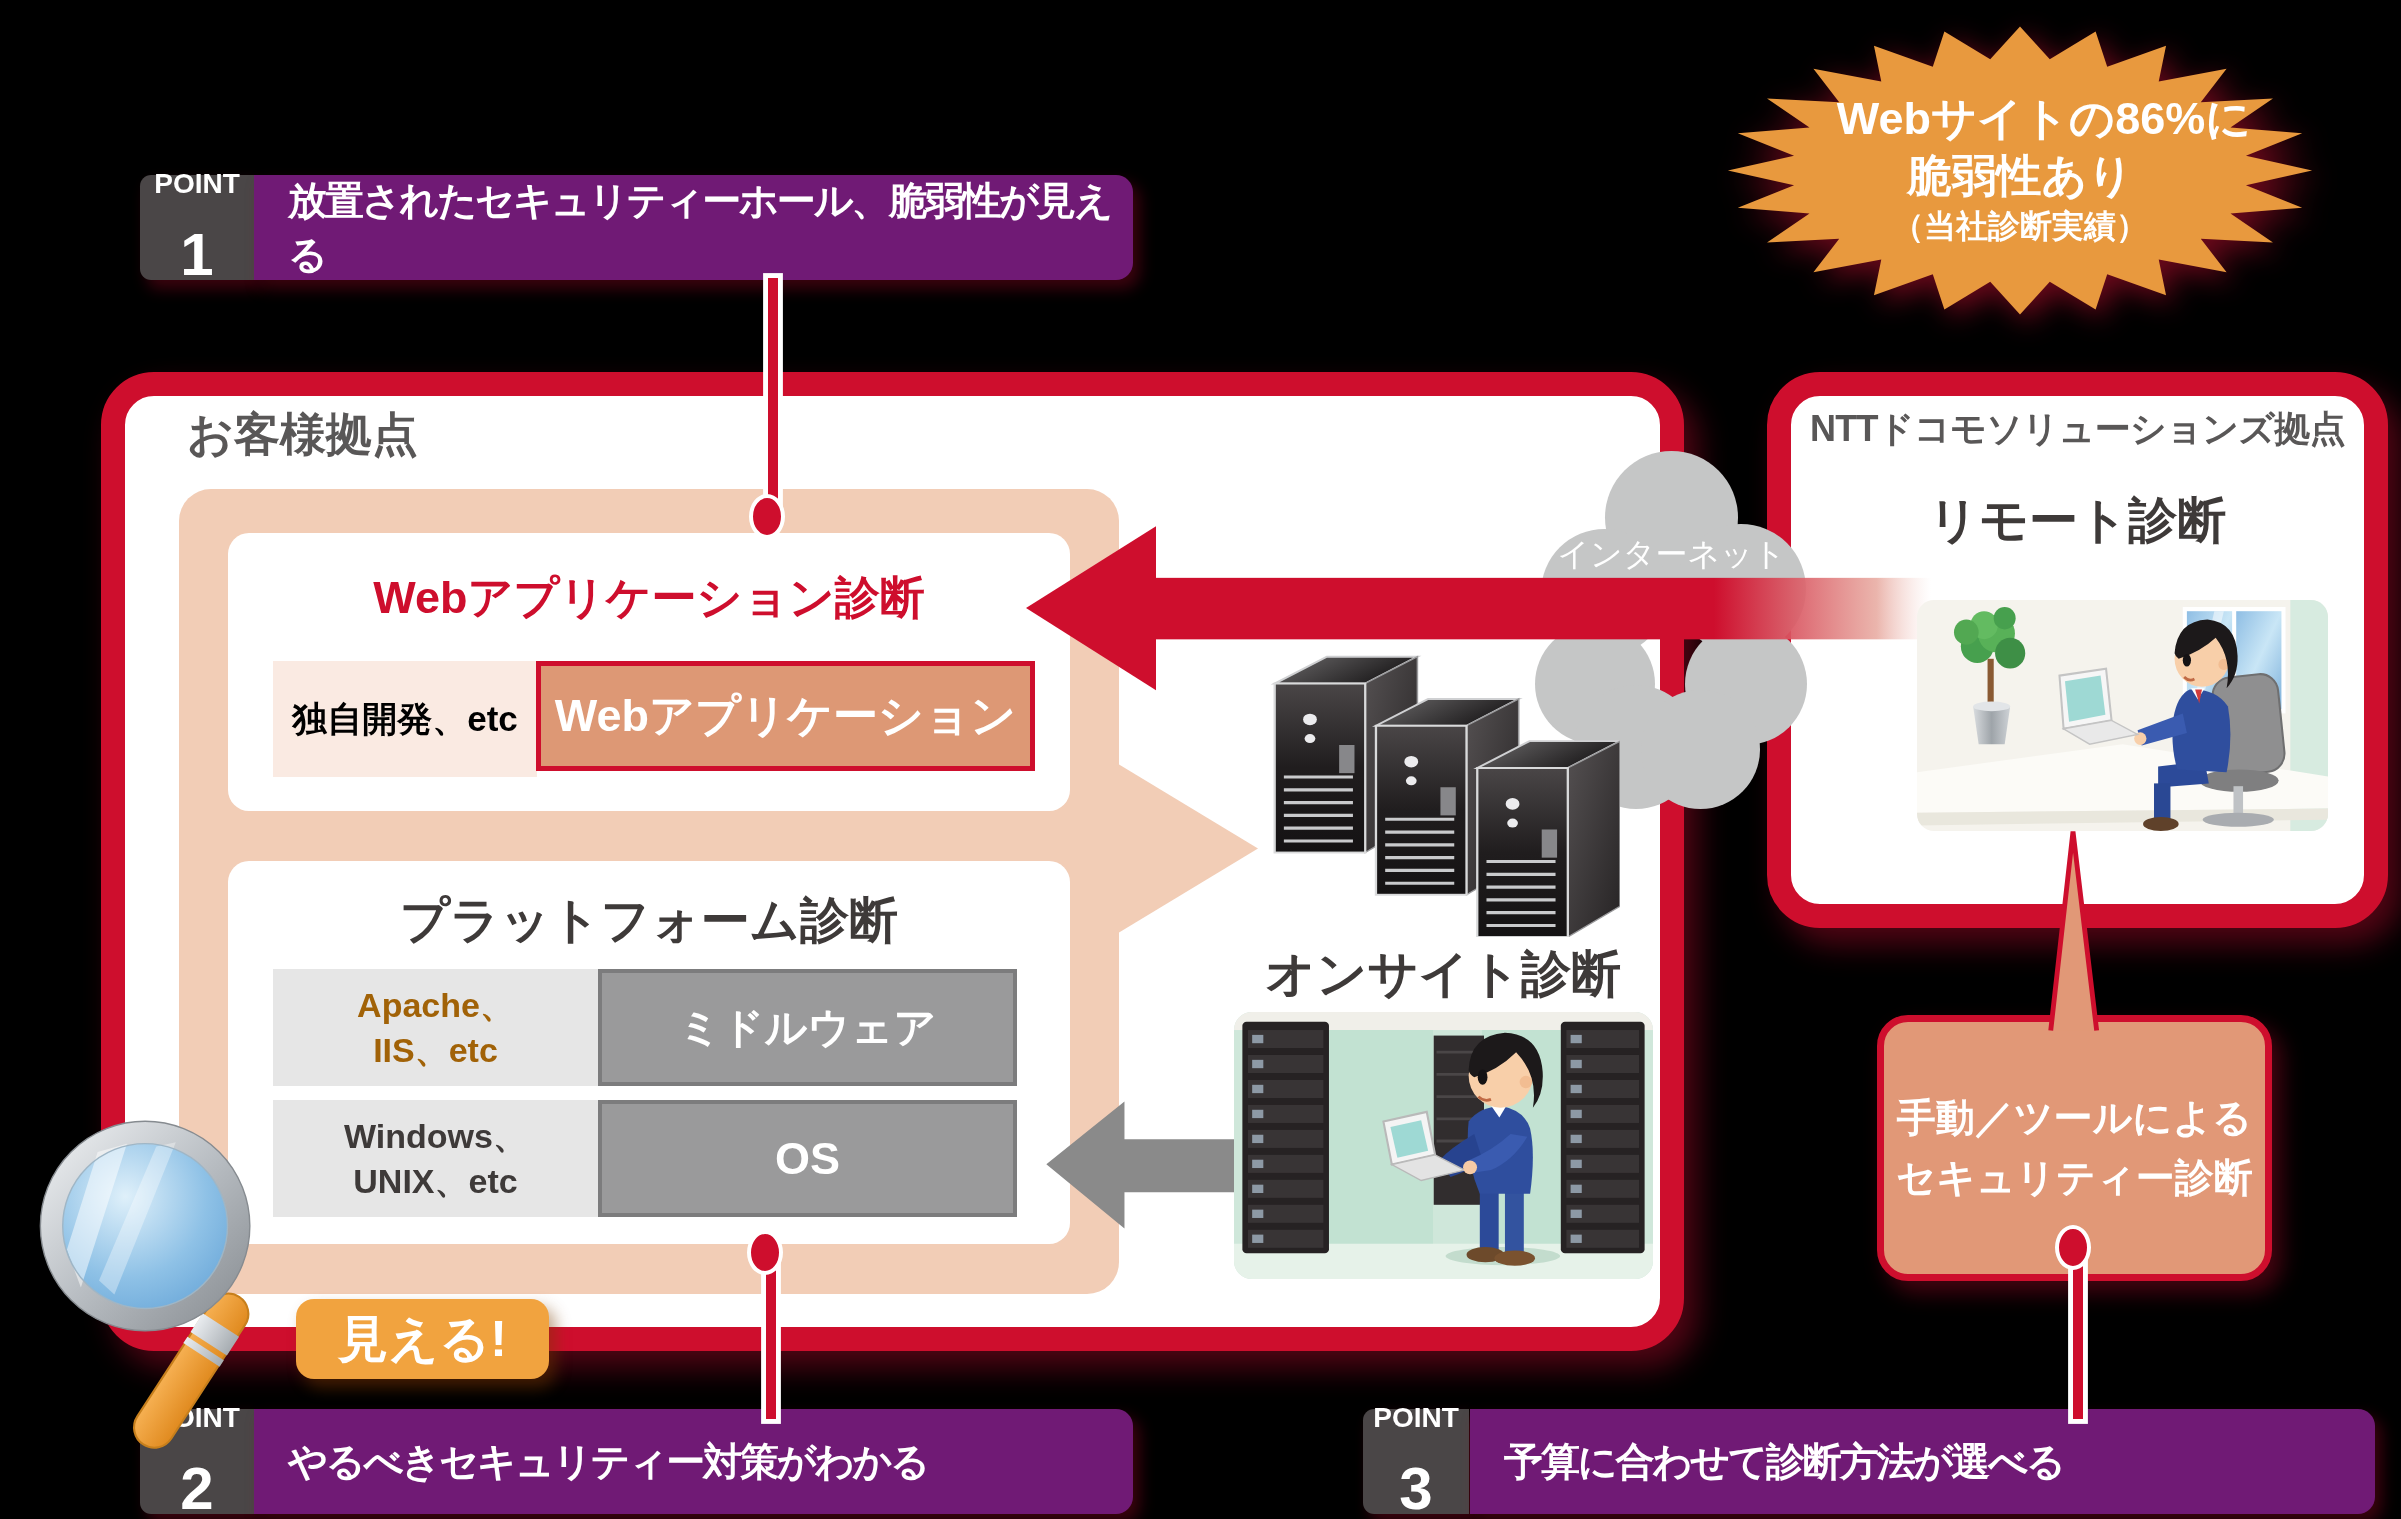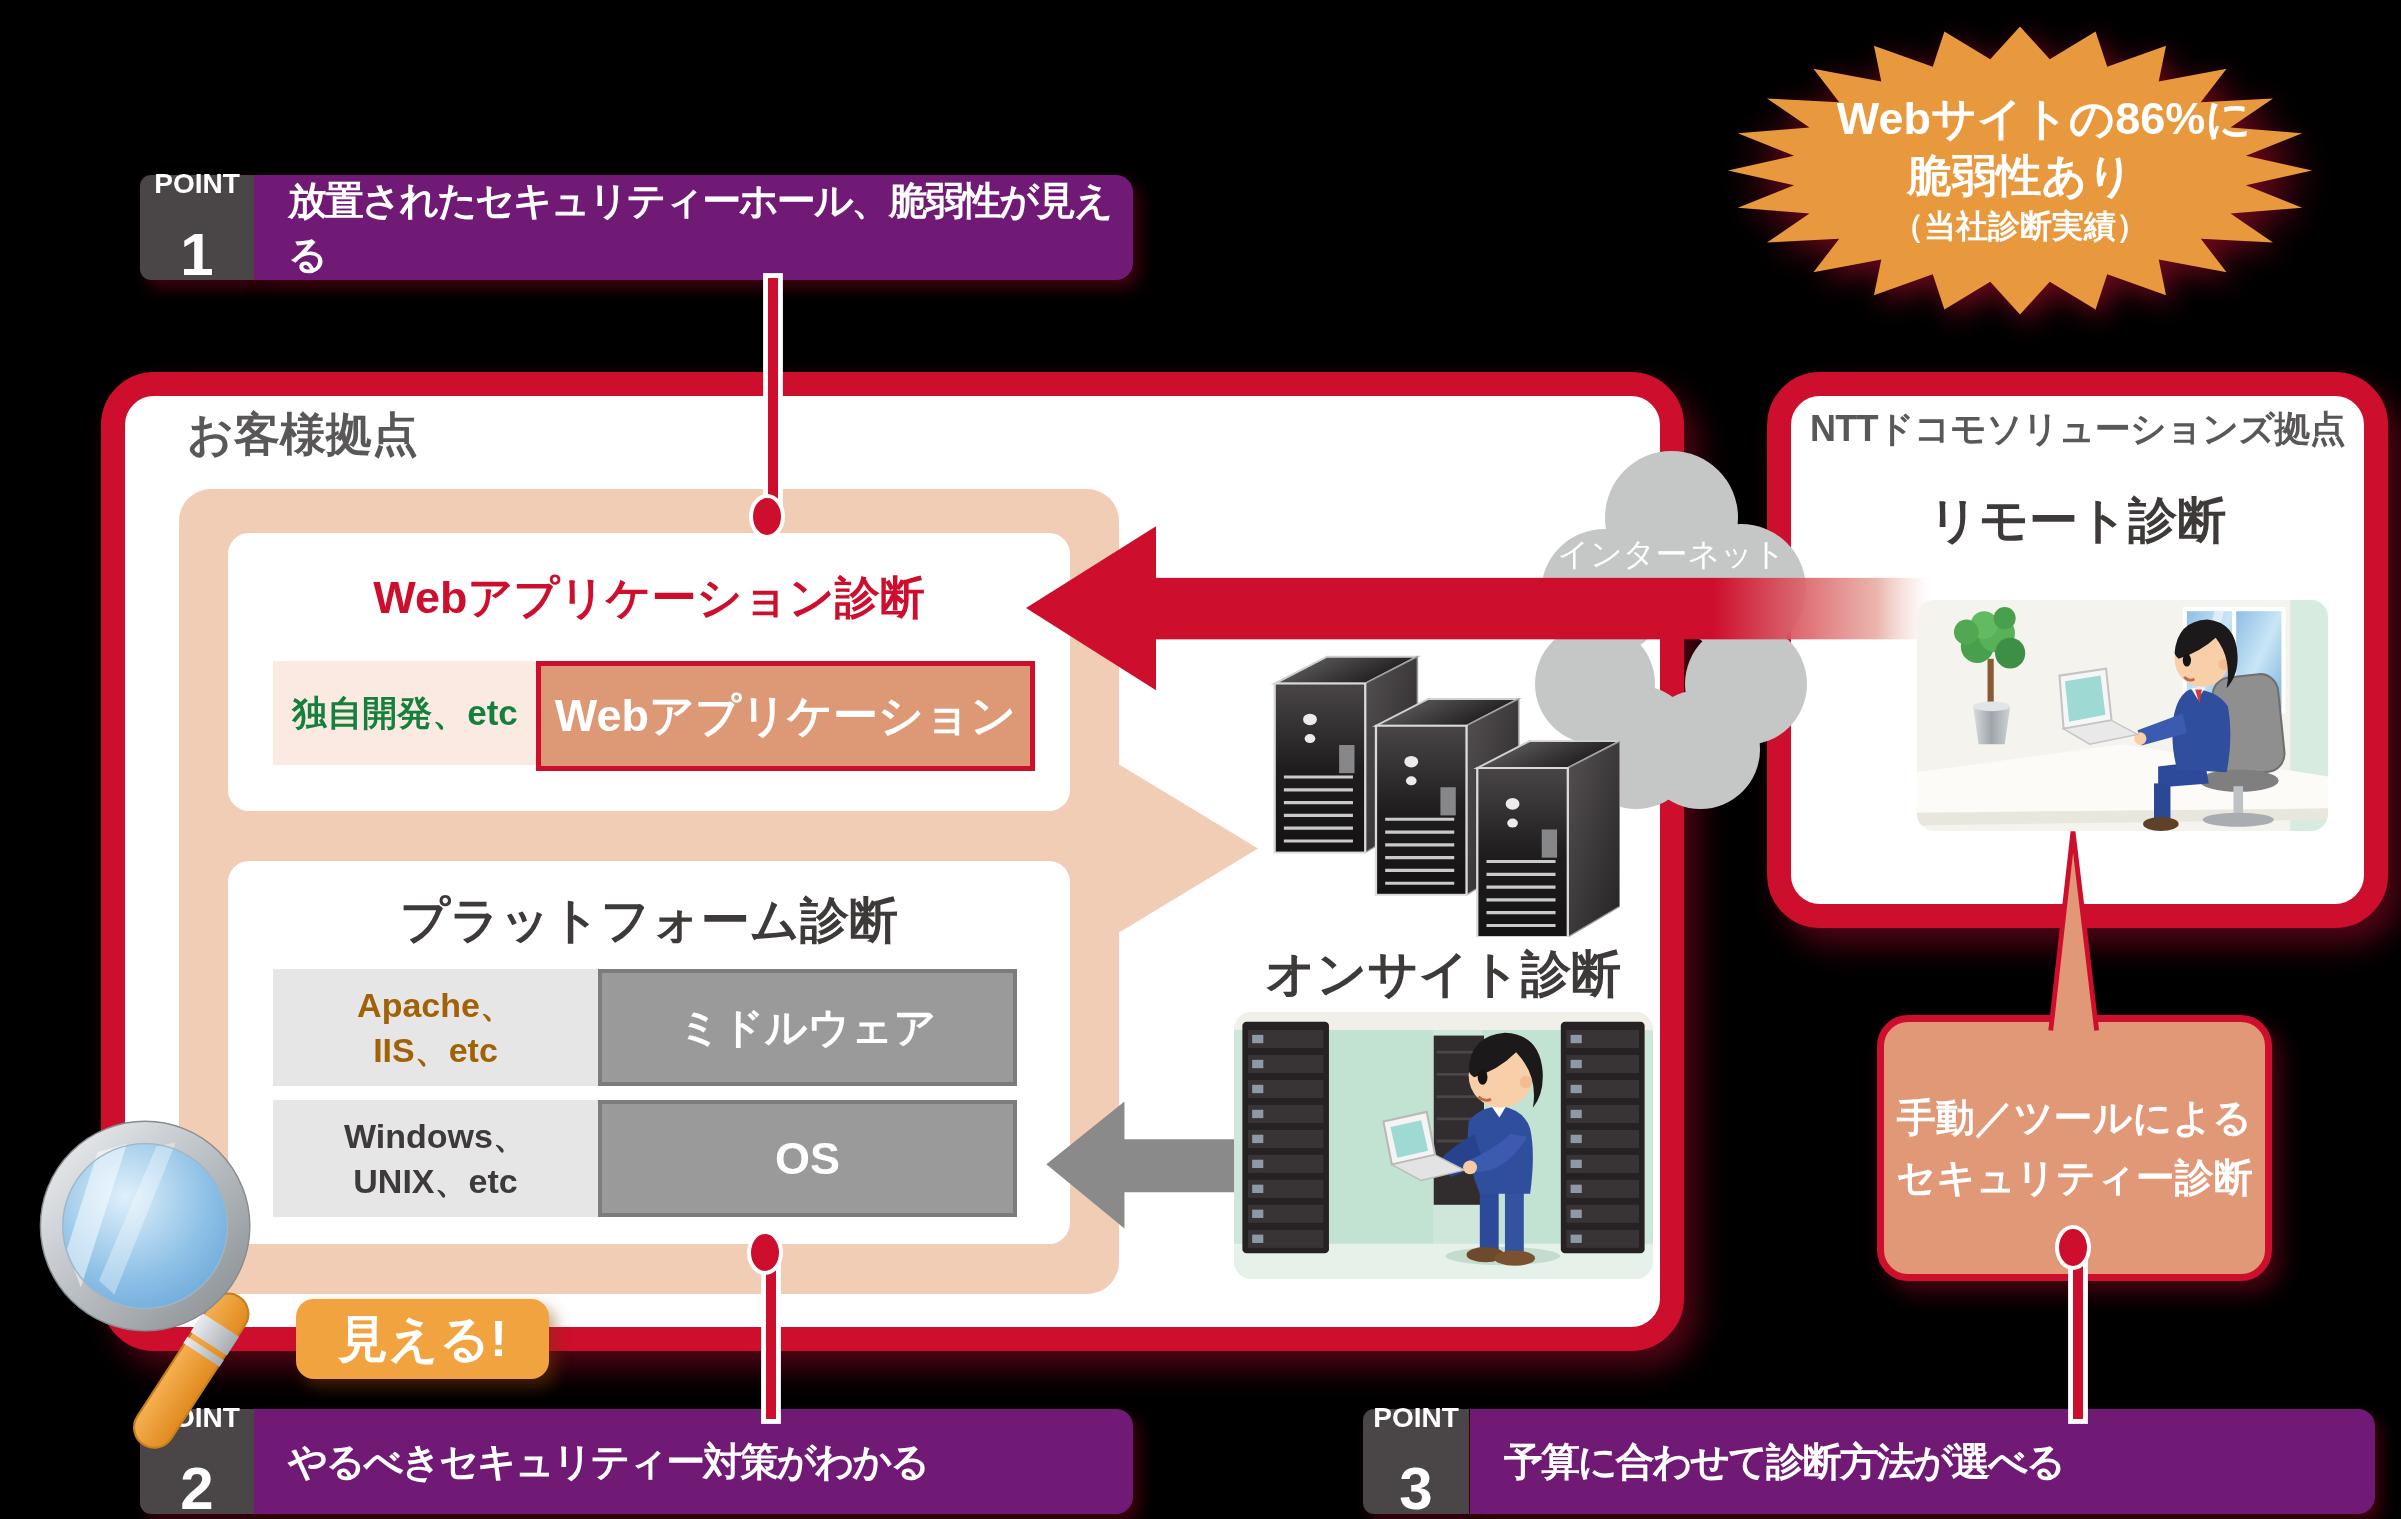--- a/index.html
+++ b/index.html
@@ -59,21 +59,21 @@
     </div>
   </div>
 
   <div class="abs redbox" style="left:101px;top:372px;width:1583px;height:979px;"></div>
   <div class="abs" style="left:187px;top:404px;font-size:46px;font-weight:bold;color:#595757;z-index:2;">お客様拠点</div>
 
   <div class="abs" style="left:179px;top:489px;width:940px;height:805px;background:#F2CDB6;border-radius:32px;z-index:2;"></div>
 
   <div class="abs" style="left:228px;top:533px;width:842px;height:278px;background:#fff;border-radius:21px;z-index:2;"></div>
   <div class="abs cell" style="left:228px;top:566px;width:842px;height:63px;color:#CE0E2D;font-size:45px;font-weight:bold;">Webアプリケーション診断</div>
-  <div class="abs cell" style="left:273px;top:661px;width:264px;height:104px;background:#FAEAE2;color:#15803d;font-size:35px;font-weight:bold;">独自開発、etc</div>
+  <div class="abs cell" style="left:273px;top:661px;width:264px;height:116px;background:#FAEAE2;color:#000000;font-size:35px;font-weight:bold;">独自開発、etc</div>
   <div class="abs cell" style="left:536px;top:661px;width:499px;height:110px;background:#DD9875;border:5.6px solid #CE0E2D;color:#fff;font-size:45px;font-weight:bold;">Webアプリケーション</div>
 
   <div class="abs" style="left:228px;top:861px;width:842px;height:383px;background:#fff;border-radius:21px;z-index:2;"></div>
   <div class="abs cell" style="left:228px;top:889px;width:842px;height:63px;color:#3E3A39;font-size:49px;font-weight:bold;">プラットフォーム診断</div>
 
   <div class="abs cell" style="left:273px;top:969px;width:325px;height:117px;background:#E6E6E6;color:#a16207;font-size:34px;font-weight:bold;line-height:1.3;flex-direction:column;">
     <span>Apache、</span>
     <span>IIS、etc</span>
   </div>
   <div class="abs cell" style="left:598px;top:969px;width:419px;height:117px;background:#9A9A9B;border:4.2px solid #7C7C7D;color:#fff;font-size:42px;font-weight:bold;">ミドルウェア</div>

